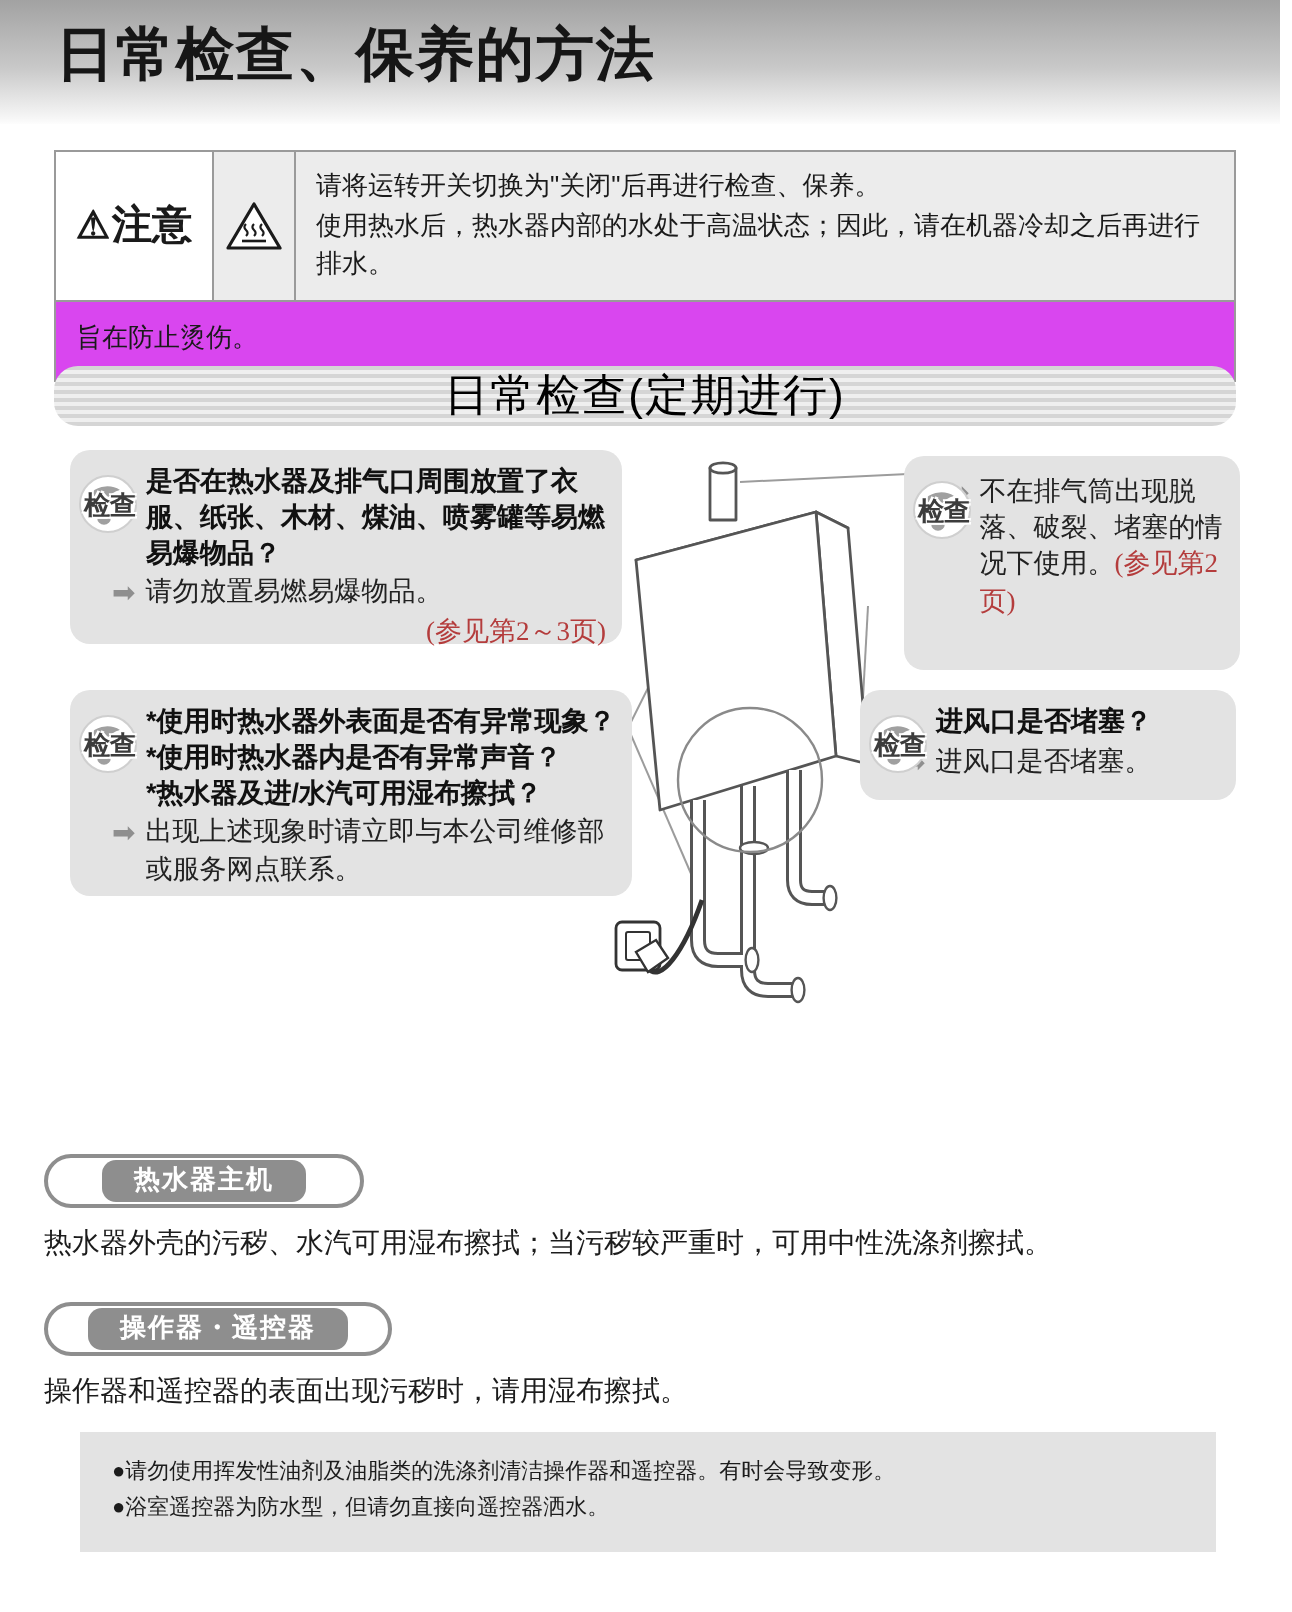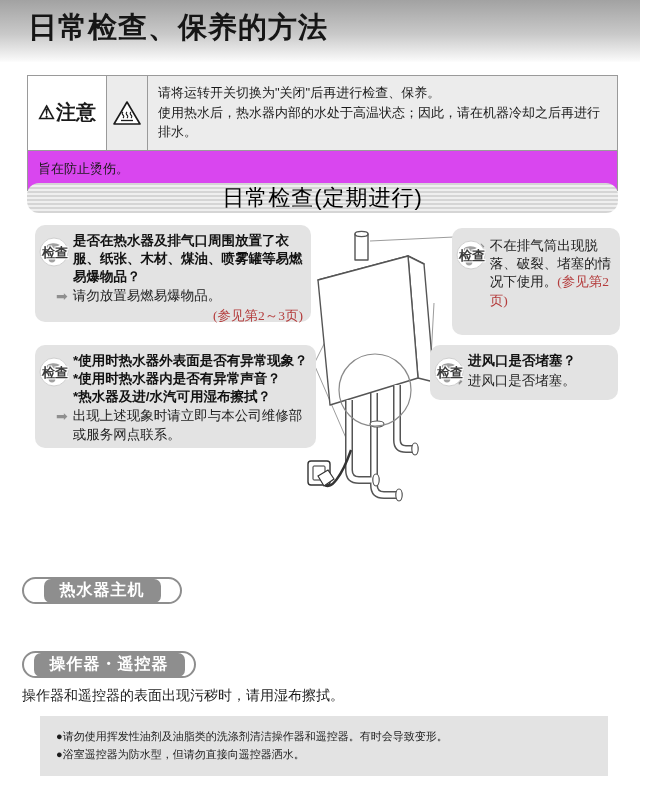--- a/index.html
+++ b/index.html
@@ -48,21 +48,21 @@
   #callout-1{left:35px;top:225px;width:276px;height:97px;}
   #callout-2{left:35px;top:345px;width:281px;height:103px;}
   #callout-3{left:452px;top:228px;width:168px;height:107px;}
   #callout-4{left:430px;top:345px;width:188px;height:55px;}
   
   .illustration{position:absolute;left:258px;top:218px;}
   
   .pill{position:absolute;height:27px;border:2px solid #8e8e8e;border-radius:15px;
     background:#fff;box-sizing:border-box;display:flex;align-items:center;justify-content:center;
     padding:0 3px;}
-  .pill-inner{background:#8e8e8e;border-radius:7px;color:#fff;font-size:16px;font-weight:bold;
+  .pill-inner{background:#8e8e8e;border-radius:7px;color:#fff;font-size:13px;font-weight:bold;
     padding:1px 16px 2px;white-space:nowrap;letter-spacing:1px;}
   #pill-1{left:22px;top:577px;width:160px;}
   #pill-2{left:22px;top:651px;width:174px;}
   .body-text{position:absolute;left:22px;width:600px;font-family:"Liberation Serif",serif;
     font-size:14px;color:#1c1c1c;}
   #body-text-1{top:613px;}
   #body-text-2{top:687px;}
   .notes-box{position:absolute;left:40px;top:716px;width:568px;box-sizing:border-box;
     background:#e3e3e3;padding:11px 14px 12px 16px;}
   .note-line{font-family:"Liberation Serif",serif;font-size:11px;line-height:1.68;color:#1c1c1c;}
@@ -204,20 +204,21 @@
     <div class="answer">
       <span class="arrow-icon">➡</span>
       <span class="a-text">进风口是否堵塞。</span>
     </div>
   </div>
 
 
   <div class="pill" id="pill-1">
     <span class="pill-inner">热水器主机</span>
   </div>
+  <div class="body-text" id="body-text-1">热水器外壳的污秽、水汽可用湿布擦拭；当污秽较严重时，可用中性洗涤剂擦拭。</div>
 
   <div class="pill" id="pill-2">
     <span class="pill-inner">操作器・遥控器</span>
   </div>
   <div class="body-text" id="body-text-2">操作器和遥控器的表面出现污秽时，请用湿布擦拭。</div>
 
   <div class="notes-box">
     <div class="note-line">●请勿使用挥发性油剂及油脂类的洗涤剂清洁操作器和遥控器。有时会导致变形。</div>
     <div class="note-line">●浴室遥控器为防水型，但请勿直接向遥控器洒水。</div>
   </div>

